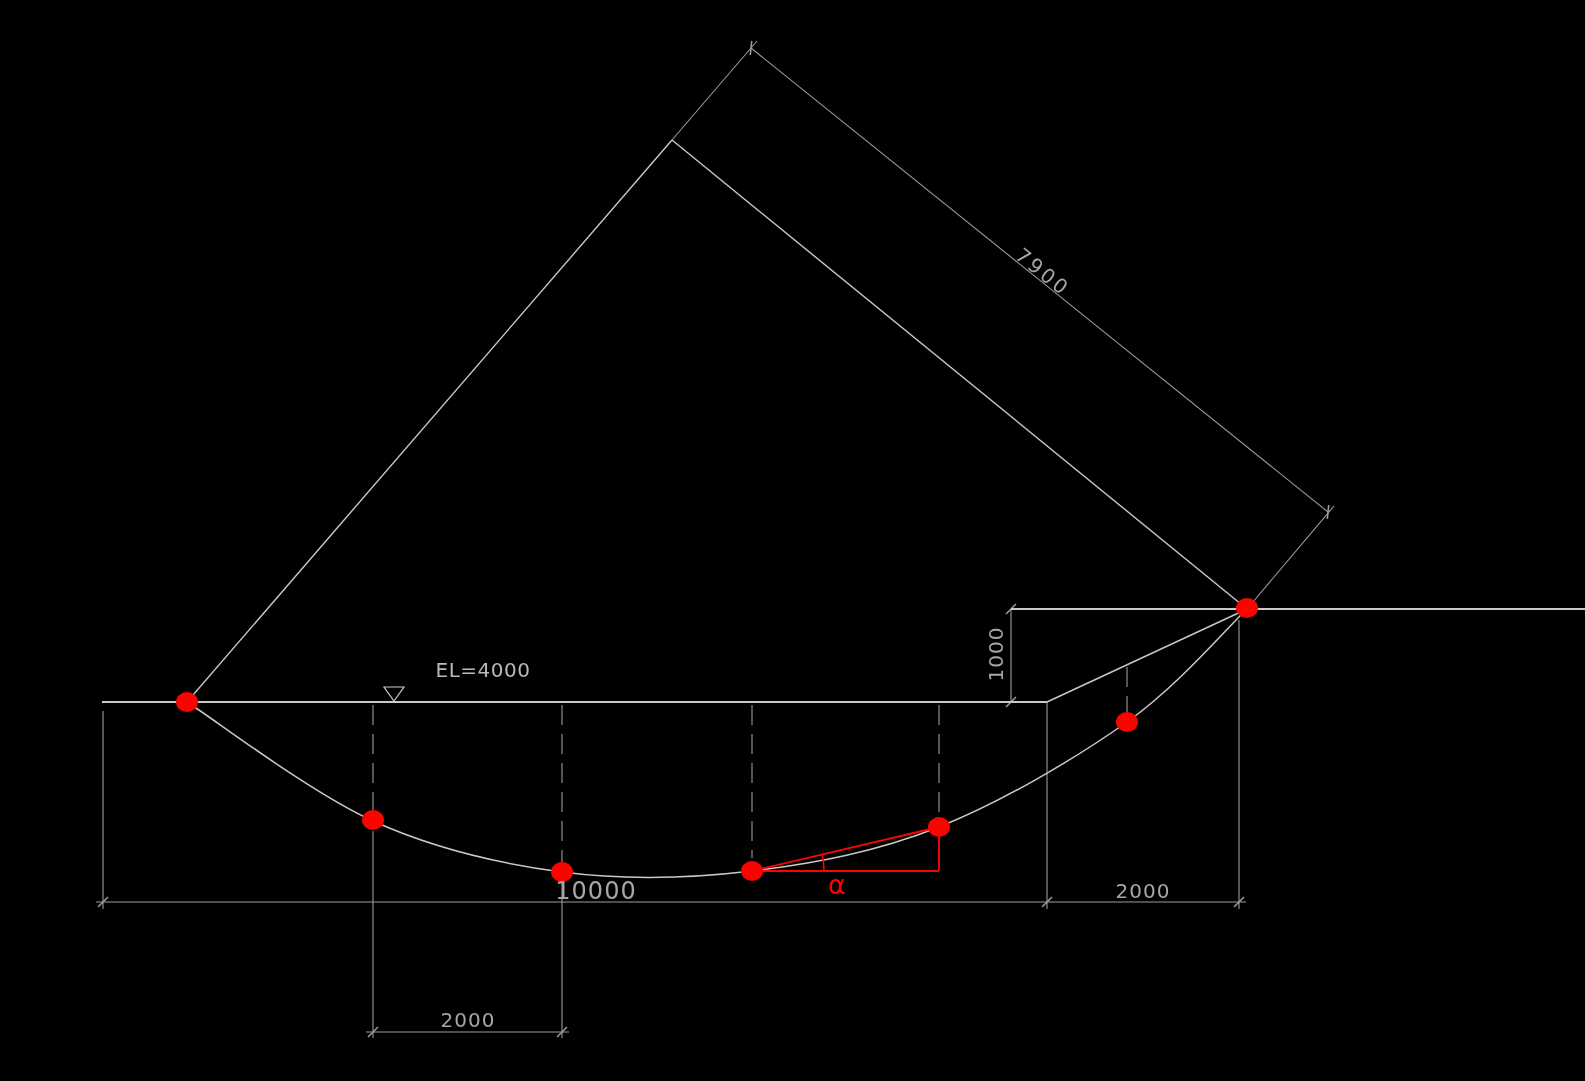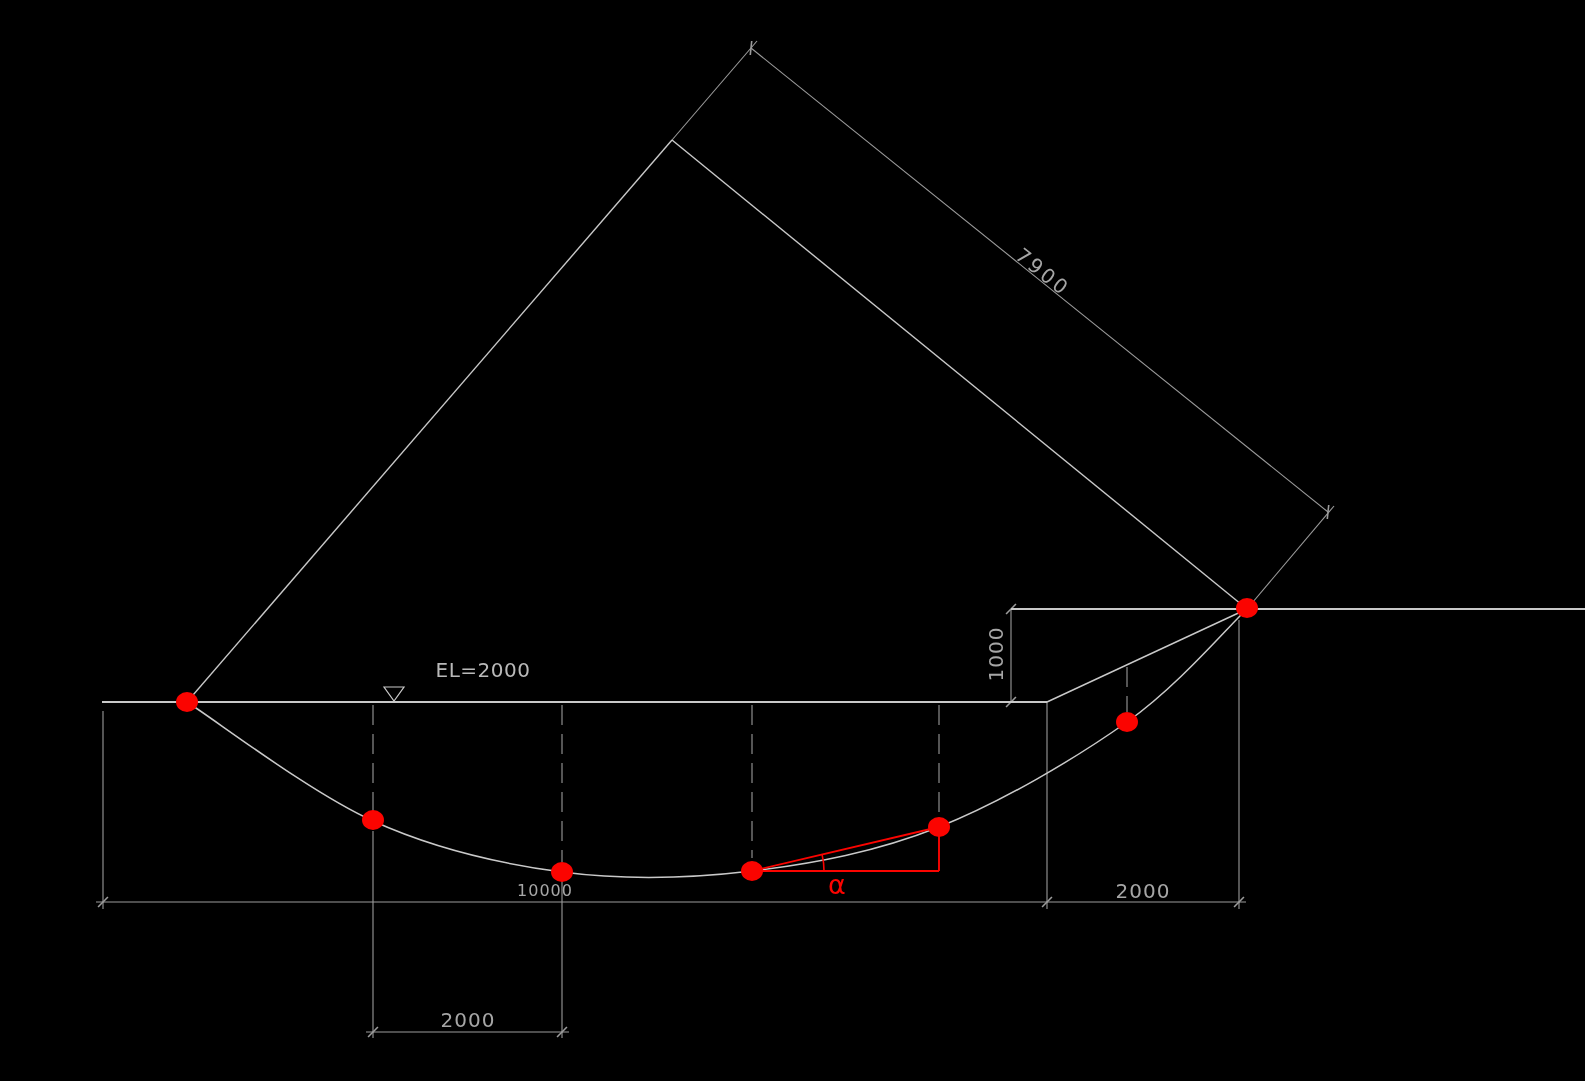--- a/index.html
+++ b/index.html
@@ -68,19 +68,19 @@
       <path d="M 822.1 854.6 A 72 72 0 0 1 824.0 871.0" fill="none" stroke="#fb0400" stroke-width="1.6"></path>
       <ellipse cx="187" cy="702" rx="11" ry="10" fill="#fb0400"></ellipse>
       <ellipse cx="373" cy="820" rx="11" ry="10" fill="#fb0400"></ellipse>
       <ellipse cx="562" cy="872" rx="11" ry="10" fill="#fb0400"></ellipse>
       <ellipse cx="752" cy="871" rx="11" ry="10" fill="#fb0400"></ellipse>
       <ellipse cx="939" cy="827" rx="11" ry="10" fill="#fb0400"></ellipse>
       <ellipse cx="1127" cy="722" rx="11" ry="10" fill="#fb0400"></ellipse>
       <ellipse cx="1247" cy="608" rx="11" ry="10" fill="#fb0400"></ellipse>
     </svg>
   <div class="lbl" style="left: 1043px; top: 272px; font-size: 20px; letter-spacing: 3px; color: rgb(166, 166, 166); transform: translate(-50%, -50%) rotate(38.8deg);">7900</div>
-  <div class="lbl" style="left: 483px; top: 670px; font-size: 20px; letter-spacing: 0.5px; color: rgb(185, 185, 185); transform: translate(-50%, -50%) rotate(0deg);">EL=2000</div>
+  <div class="lbl" style="left: 483px; top: 670px; font-size: 20px; letter-spacing: 0.5px; color: rgb(185, 185, 185); transform: translate(-50%, -50%) rotate(0deg);">EL=4000</div>
   <div class="lbl" style="left: 996px; top: 654px; font-size: 20px; letter-spacing: 1px; color: rgb(166, 166, 166); transform: translate(-50%, -50%) rotate(-90deg);">1000</div>
-  <div class="lbl" style="left: 545px; top: 891px; font-size: 16px; letter-spacing: 1px; color: rgb(166, 166, 166); transform: translate(-50%, -50%) rotate(0deg);">10000</div>
+  <div class="lbl" style="left: 596px; top: 891px; font-size: 24px; letter-spacing: 1px; color: rgb(166, 166, 166); transform: translate(-50%, -50%) rotate(0deg);">10000</div>
   <div class="lbl" style="left: 1143px; top: 891px; font-size: 20px; letter-spacing: 1px; color: rgb(166, 166, 166); transform: translate(-50%, -50%) rotate(0deg);">2000</div>
   <div class="lbl" style="left: 468px; top: 1020px; font-size: 20px; letter-spacing: 1px; color: rgb(166, 166, 166); transform: translate(-50%, -50%) rotate(0deg);">2000</div>
   <div class="lbl" style="left: 837px; top: 884px; font-size: 27px; letter-spacing: 0px; color: rgb(251, 4, 0); transform: translate(-50%, -50%) rotate(0deg);">α</div>
 </div>
 
 </body></html>

